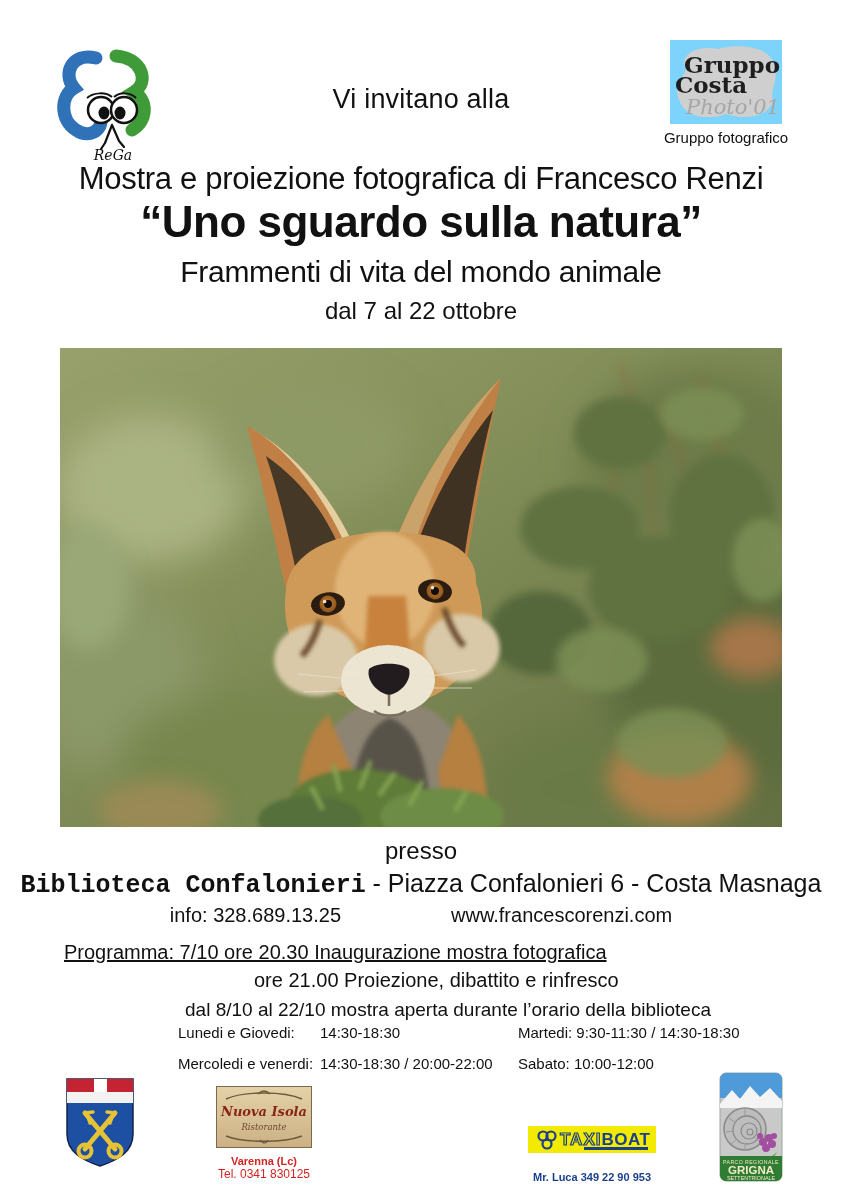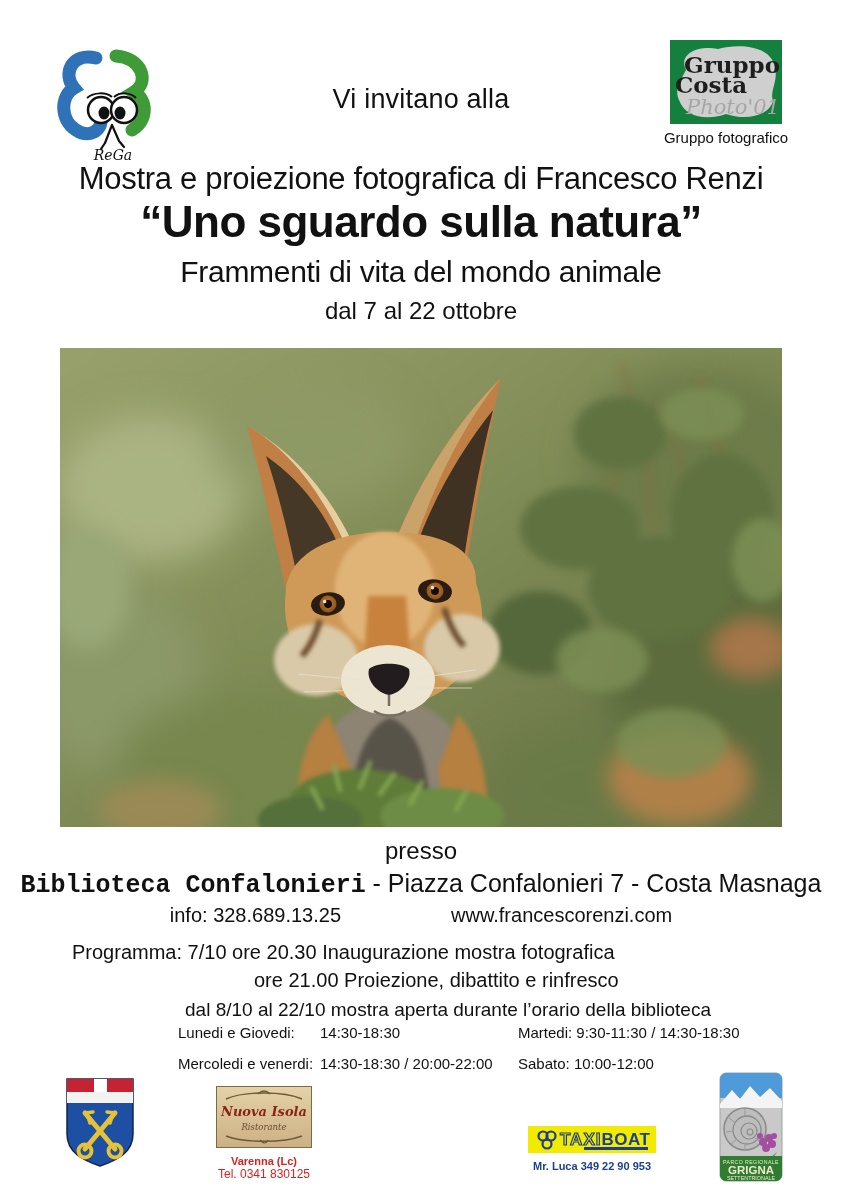--- a/index.html
+++ b/index.html
@@ -7,60 +7,60 @@
     position:relative;width:842px;height:1191px;margin:0 auto;
     background:#ffffff;overflow:hidden;
     font-family:"Liberation Sans",sans-serif;color:#111;
   }
   .abs{position:absolute;}
   .ctr{left:0;right:0;text-align:center;}
 
   
   .rega-logo{left:56px;top:46px;width:102px;height:120px;}
   .invite{top:84px;font-size:27px;letter-spacing:.2px;}
-  .gruppo-box{left:670px;top:40px;width:112px;height:84px;background:#15803d;}
+  .gruppo-box{left:670px;top:40px;width:112px;height:84px;background:#7dd3fc;}
   .gruppo-caption{left:640px;top:129px;width:172px;text-align:center;font-size:15px;}
 
   
   .t-sub{top:161px;font-size:31px;letter-spacing:-.3px;}
   .t-main{top:197px;font-size:44px;font-weight:bold;letter-spacing:-.5px;}
   .t-tag{top:255px;font-size:30px;letter-spacing:-.3px;}
   .t-dates{top:297px;font-size:24px;}
 
   
   .photo{left:60px;top:348px;width:722px;height:479px;overflow:hidden;background:#7e8a55;}
 
   
   .presso{top:837px;font-size:24px;}
   .venue-line{top:869px;font-size:25px;}
   .venue-line b{font-weight:bold;font-family:Liberation Mono, monospace;}
   .info-row{top:904px;display:flex;justify-content:center;gap:110px;font-size:20px;}
 
   
-  .prog1{left:72px;top:941px;font-size:20px;}
+  .prog1{left:64px;top:941px;font-size:20px;text-decoration:underline;}
   .prog2{left:254px;top:969px;font-size:20px;}
   .prog3{left:185px;top:999px;font-size:19px;}
   .sched{left:178px;top:1023px;display:grid;grid-template-columns:142px 198px auto;row-gap:12px;font-size:15px;line-height:19px;}
 
   
   .shield{left:64px;top:1076px;width:72px;height:92px;}
   .nisola{left:212px;top:1086px;width:104px;text-align:center;}
   .nisola .lred{color:#d42323;font-weight:bold;font-size:11px;margin-top:3px;}
   .nisola .pred{color:#d42323;font-size:12px;text-align:center;}
   .caminetto{left:348px;top:1128px;width:176px;text-align:center;}
   .cam-name{font-family:"DejaVu Serif",serif;font-style:italic;color:#b08f4a;font-size:12px;}
   .cam-name .big{font-size:16px;font-weight:bold;}
   .cam-loc{font-size:9px;color:#8d7d6b;margin-top:1px;}
   .cam-tel{font-size:9px;color:#c28a50;}
   .taxiboat{left:528px;top:1126px;width:128px;text-align:center;}
   .tb-box{position:relative;width:128px;height:27px;background:#f2ea00;display:flex;align-items:center;justify-content:flex-start;padding:4px;box-sizing:border-box;}
   .tb-taxi{font-size:17px;font-weight:700;letter-spacing:1px;color:#f2ea00;-webkit-text-stroke:1.2px #1b3f8f;text-stroke:1.2px #1b3f8f;}
   .tb-boat{font-size:17px;font-weight:800;color:#1b3f8f;letter-spacing:.5px;}
   .tb-strip{position:absolute;right:8px;bottom:3px;width:64px;height:3px;background:#1b3f8f;}
-  .tb-contact{margin-top:7px;font-size:11px;font-weight:bold;color:#1b3f8f;}
+  .tb-contact{margin-top:18px;font-size:11px;font-weight:bold;color:#1b3f8f;}
   .grigna{left:719px;top:1072px;width:64px;height:110px;}
 </style>
 </head>
 <body>
 
 <div class="poster">
 
   <div class="abs rega-logo">
     <svg width="102" height="120" viewBox="0 0 102 120">
       <path d="M40,12 C16,6 6,28 18,42 C4,50 4,74 20,84 C32,92 47,86 45,71" fill="none" stroke="#2f72b8" stroke-width="13" stroke-linecap="round"></path>
@@ -205,21 +205,21 @@
         <ellipse cx="382" cy="468" rx="62" ry="28" fill="#6d8c44"></ellipse>
         <ellipse cx="250" cy="472" rx="52" ry="24" fill="#55703a"></ellipse>
         <path d="M300,440 l10,-26 M320,446 l14,-20 M280,442 l-6,-24 M350,456 l12,-22 M262,460 l-10,-20 M396,462 l10,-18" stroke="#86a653" stroke-width="4" fill="none" stroke-linecap="round"></path>
       </g>
     </svg>
   </div>
 
   <div class="abs ctr presso">presso</div>
   <div class="abs ctr venue-line">
     <b>Biblioteca Confalonieri</b>
-    <span>- Piazza Confalonieri 7 - Costa Masnaga</span>
+    <span>- Piazza Confalonieri 6 - Costa Masnaga</span>
   </div>
   <div class="abs ctr info-row">
     <span>info: 328.689.13.25</span>
     <span>www.francescorenzi.com</span>
   </div>
 
   <div class="abs prog1">Programma: 7/10 ore 20.30 Inaugurazione mostra fotografica</div>
   <div class="abs prog2">ore 21.00 Proiezione, dibattito e rinfresco</div>
   <div class="abs prog3">dal 8/10 al 22/10 mostra aperta durante l’orario della biblioteca</div>
 

